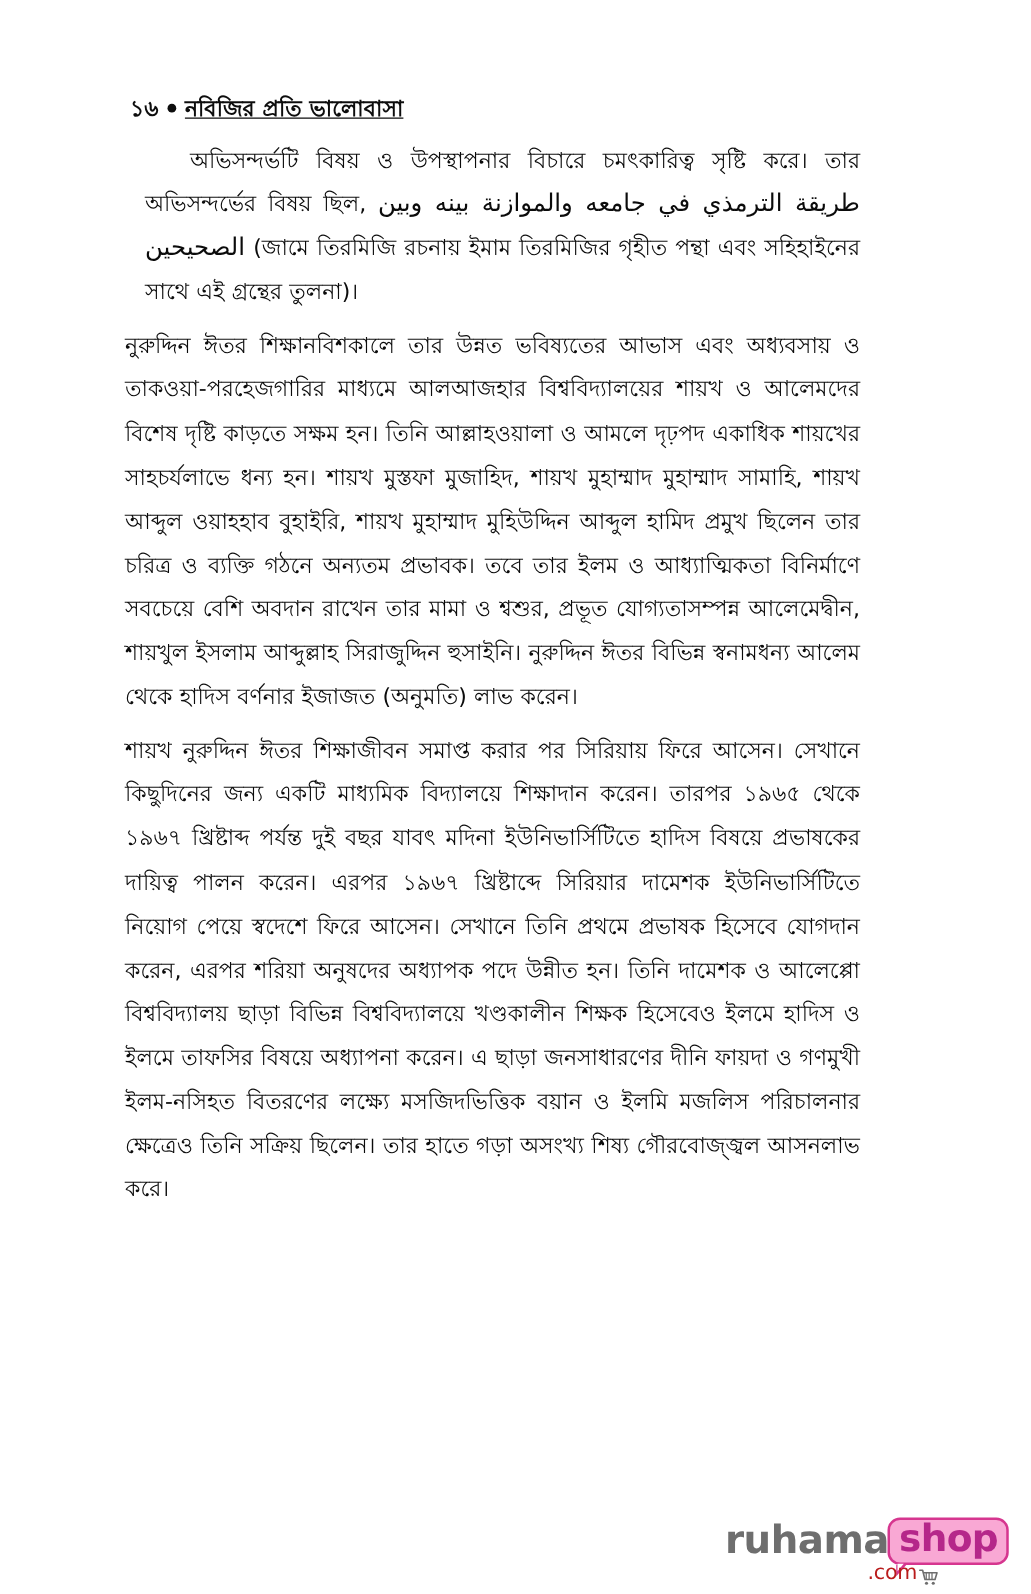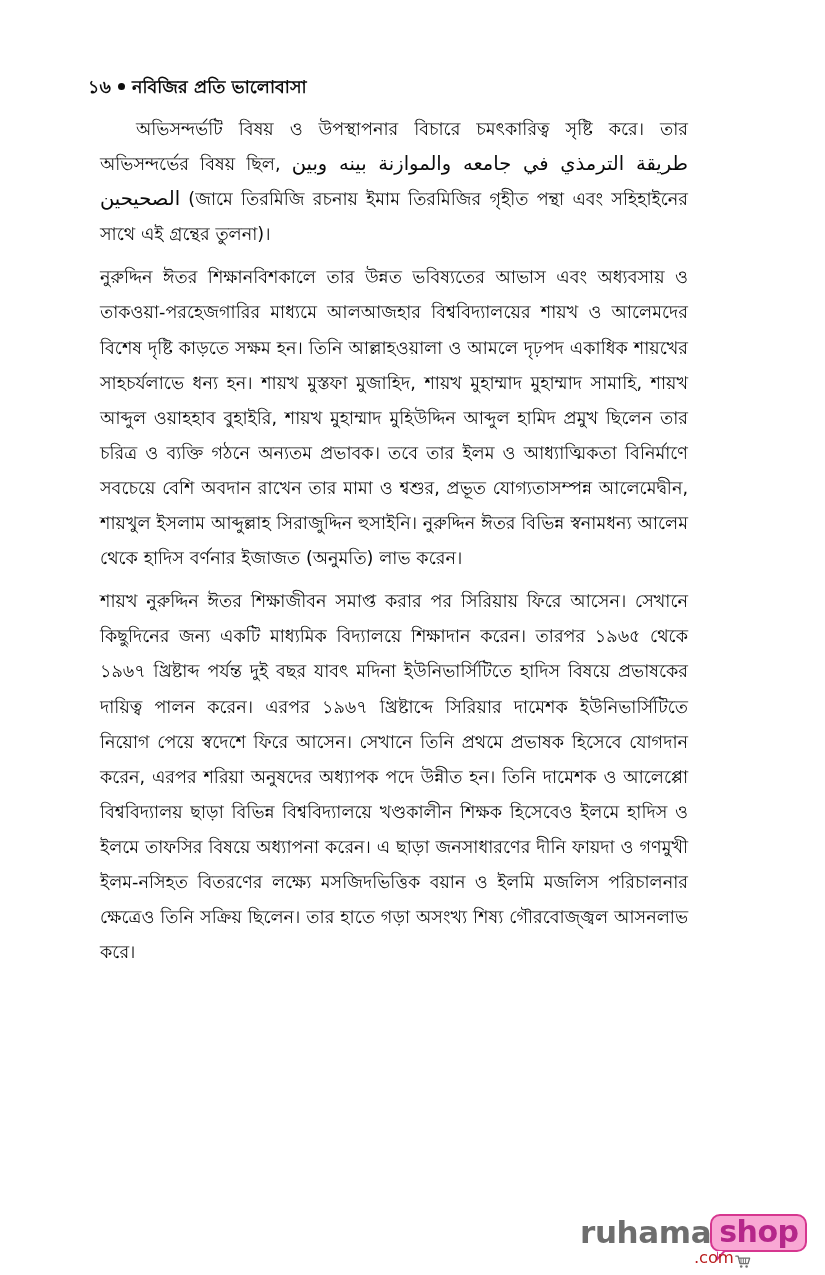--- a/index.html
+++ b/index.html
@@ -23,21 +23,21 @@
     left: 0;
     top: 0;
     width: 825px;
     height: 1275px;
     background: #ffffff;
   }
 
   
   .running-header {
     position: absolute;
-    left: 88px;
+    left: 104px;
     top: 74px;
     width: 590px;
     height: 28px;
     display: flex;
     align-items: baseline;
     gap: 7px;
     font-family: "DejaVu Sans", "Liberation Sans", sans-serif;
     font-size: 17.5px;
     font-weight: 700;
     color: #0d0d0d;
@@ -48,21 +48,21 @@
   .running-header .sep {
     display: inline-block;
     width: 7px;
     height: 7px;
     border-radius: 50%;
     background: #0d0d0d;
     position: relative;
     top: -3px;
     flex: 0 0 auto;
   }
-  .running-header .hdr-title { font-weight: 700; }
+  .running-header .hdr-title { font-weight: 700; text-decoration: underline; }
 
   
   .textblock {
     position: absolute;
     left: 100px;
     top: 112px;
     width: 588px;
   }
 
   p.para {
@@ -70,21 +70,21 @@
     font-family: "DejaVu Sans", "Liberation Sans", sans-serif;
     font-size: 17.6px;
     line-height: 35.1px;
     color: #0b0b0b;
     text-align: justify;
     text-justify: inter-word;
     word-spacing: 0.2px;
     -moz-hyphens: none;
     hyphens: none;
   }
-  p.para.indent-first { text-indent: 36px; }
+  p.para.indent-first { text-indent: 36px; margin-left: 16px; }
   p.para + p.para { margin-top: 8px; }
 
   .arabic {
     font-family: "DejaVu Sans", "Liberation Sans", sans-serif;
     font-size: 19.5px;
     direction: rtl;
     unicode-bidi: isolate;
     line-height: 1.0;
   }
 

